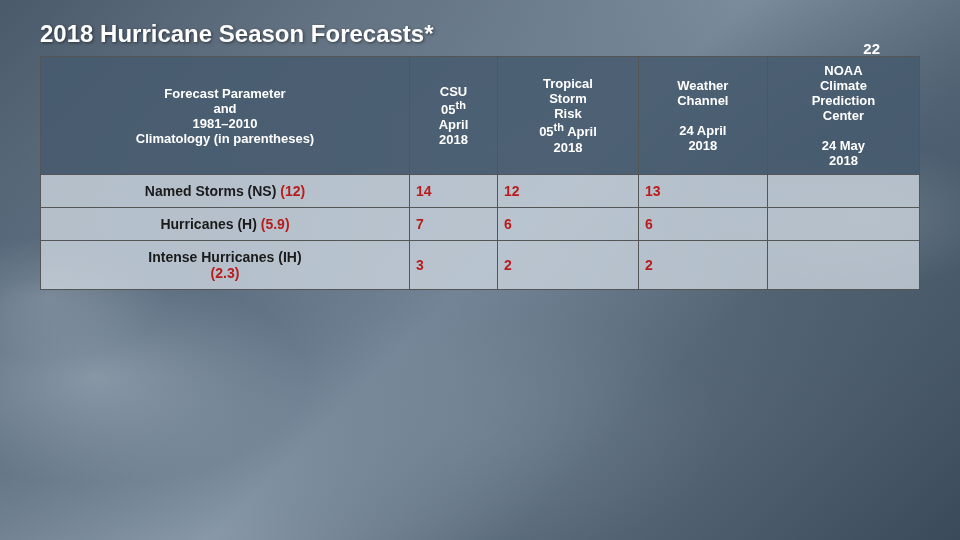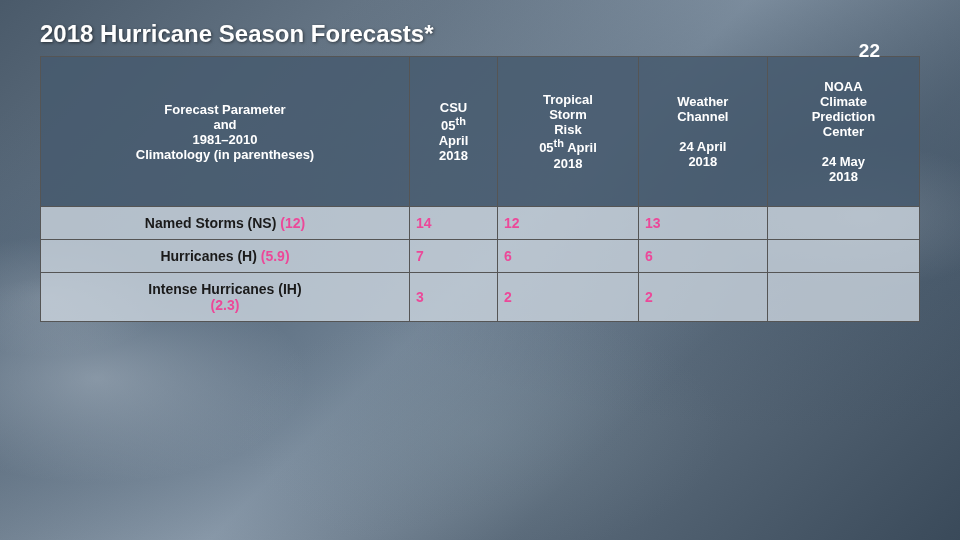--- a/index.html
+++ b/index.html
@@ -43,21 +43,21 @@
       color: white;
       text-shadow: 1px 1px 3px rgba(0,0,0,0.5);
       margin-bottom: 8px;
     }
 
     .slide-number {
       position: absolute;
       top: 20px;
       right: 40px;
       color: white;
-      font-size: 19px;
+      font-size: 15px;
       font-weight: bold;
     }
 
     .table-wrapper {
       margin-top: 4px;
     }
 
     table {
       width: 100%;
       border-collapse: collapse;
@@ -67,41 +67,41 @@
     table, th, td {
       border: 1px solid #555;
     }
 
     thead td {
       background: rgba(70, 90, 110, 0.85);
       color: white;
       font-weight: bold;
       font-size: 13px;
       text-align: center;
-      padding: 22px 8px;
+      padding: 6px 8px;
       vertical-align: middle;
     }
 
     tbody tr td {
       background: rgba(200, 210, 220, 0.82);
       color: #1a1a1a;
       font-size: 14px;
       font-weight: bold;
       text-align: left;
       padding: 8px 6px;
       vertical-align: middle;
     }
 
     tbody tr td:first-child {
       text-align: center;
       font-weight: bold;
       color: #1a1a1a;
     }
 
-    .orange { color: #ec4899; }
+    .orange { color: #b91c1c; }
 
     .footnote {
       margin-top: 6px;
       font-size: 11px;
       color: #ffdd88;
       font-style: italic;
     }
 
     sup {
       font-size: 11px;

